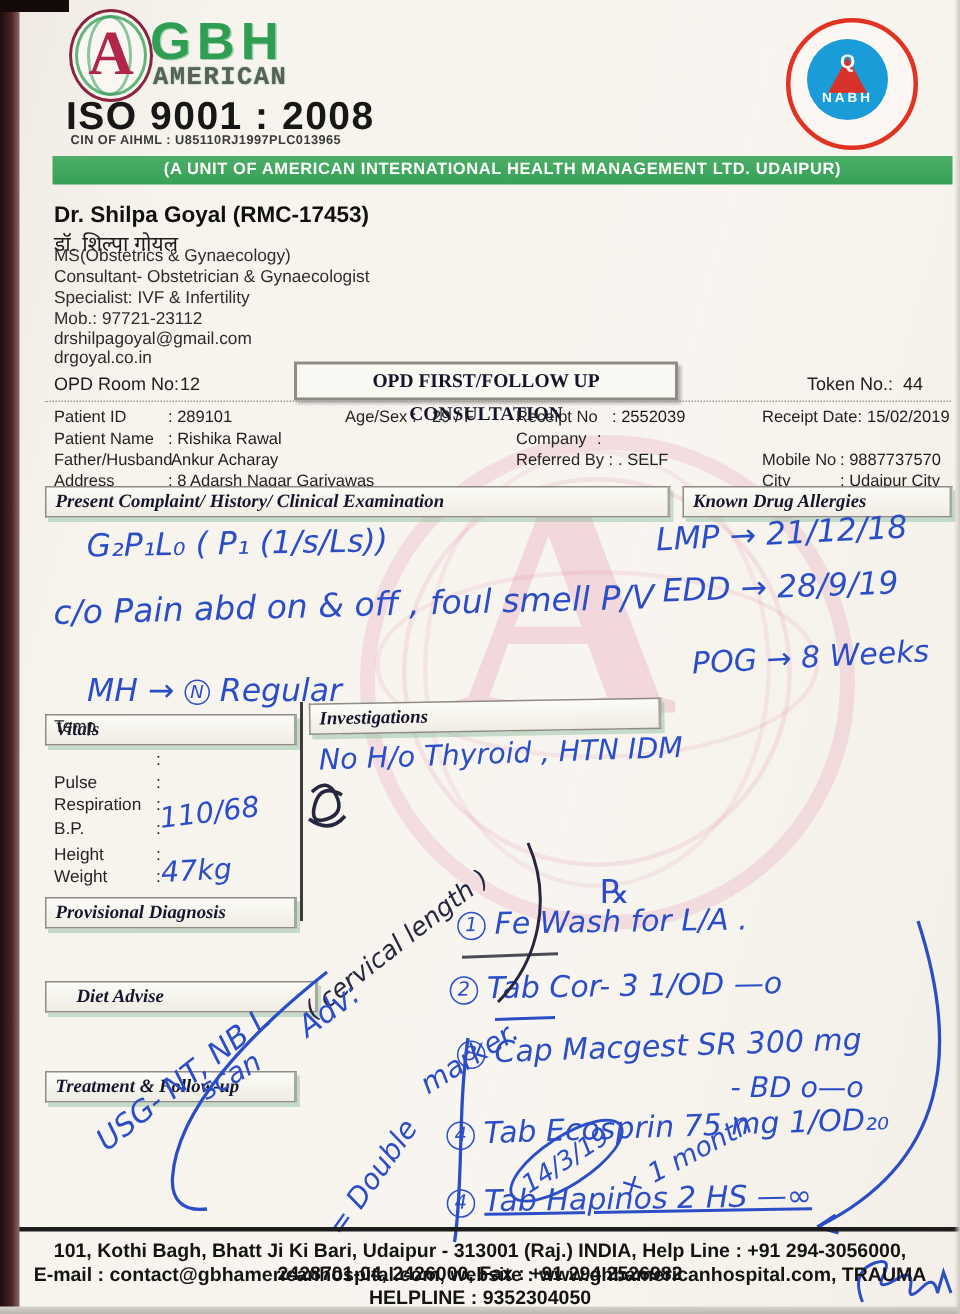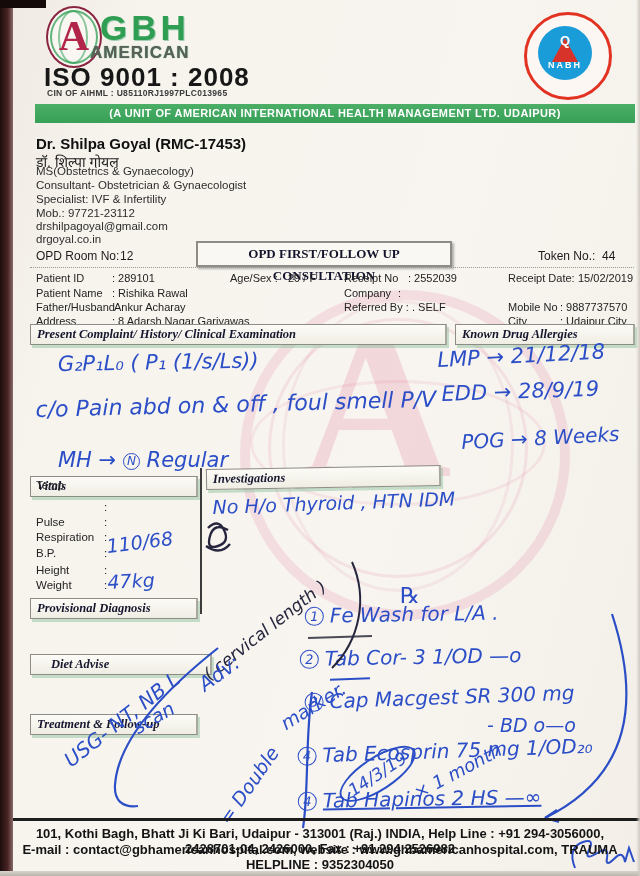--- a/index.html
+++ b/index.html
@@ -17,21 +17,21 @@
   .wm-ring2{left:268px;top:318px;width:254px;height:254px;border:3px solid rgba(224,125,158,.16);border-radius:50%;}
   .wm-arc1{left:250px;top:380px;width:290px;height:120px;border:3px solid rgba(224,125,158,.14);border-radius:50%;}
   .wm-arc2{left:252px;top:330px;width:286px;height:226px;border:3px solid rgba(224,125,158,.12);border-radius:50%;transform:rotate(90deg);}
   .wm-a{left:300px;top:300px;font-family:"Liberation Serif",serif;font-weight:bold;font-size:210px;line-height:1;color:rgba(221,108,144,.22);}
   
   .logo-circle{left:46px;top:6px;width:52px;height:58px;border:2px solid #8a2540;border-radius:50%;background:#faf7f3;}
   .logo-globe1{left:50px;top:10px;width:44px;height:50px;border:2px solid rgba(47,158,83,.75);border-radius:50%;}
   .logo-globe2{left:58px;top:10px;width:26px;height:50px;border:2px solid rgba(47,158,83,.55);border-radius:50%;}
   .logo-a{left:54px;top:8px;width:40px;text-align:center;font-family:"Liberation Serif",serif;font-weight:bold;font-size:42px;line-height:56px;color:#b02548;}
   .t-gbh{left:100px;top:8px;font-size:35px;font-weight:bold;letter-spacing:4px;color:#2f9e53;text-shadow:1px 1px 0 #9fcfb0;}
-  .t-american{left:90px;top:43px;font-size:17px;font-weight:bold;letter-spacing:1px;color:#5a5f5a;text-shadow:0 0 1px #2f9e53;}
+  .t-american{left:102px;top:43px;font-size:17px;font-weight:bold;letter-spacing:1px;color:#5a5f5a;text-shadow:0 0 1px #2f9e53;font-family:Liberation Mono, monospace;}
   .t-hospital{left:103px;top:61px;font-size:19px;font-weight:bold;letter-spacing:3px;color:#b5304f;}
   .t-iso{left:44px;top:62px;font-size:26px;font-weight:bold;color:#171717;letter-spacing:1px;}
   .t-cin{left:47px;top:88px;font-size:8.5px;font-weight:bold;color:#3a3a3a;letter-spacing:.3px;}
   .nabh{left:524px;top:12px;width:82px;height:82px;border:3px solid #e23222;border-radius:50%;background:#fdf7f4;}
   .nabh-in{left:538px;top:26px;width:54px;height:54px;border-radius:50%;background:#1a9cd8;overflow:hidden;}
   .nabh-tri{left:552px;top:38px;width:0;height:0;border-left:13px solid transparent;border-right:13px solid transparent;border-bottom:24px solid #d8332a;}
   .nabh-q{left:538px;top:26px;width:54px;text-align:center;color:#fff;font-size:13px;font-weight:bold;line-height:30px;}
   .nabh-label{left:538px;top:60px;width:54px;text-align:center;color:#fff;font-size:9px;font-weight:bold;letter-spacing:2px;}
   .banner{left:35px;top:104px;width:600px;height:19px;background:linear-gradient(#4cae67,#37a057);
           color:#fff;font-size:11px;font-weight:bold;text-align:center;line-height:19px;letter-spacing:.4px;}

